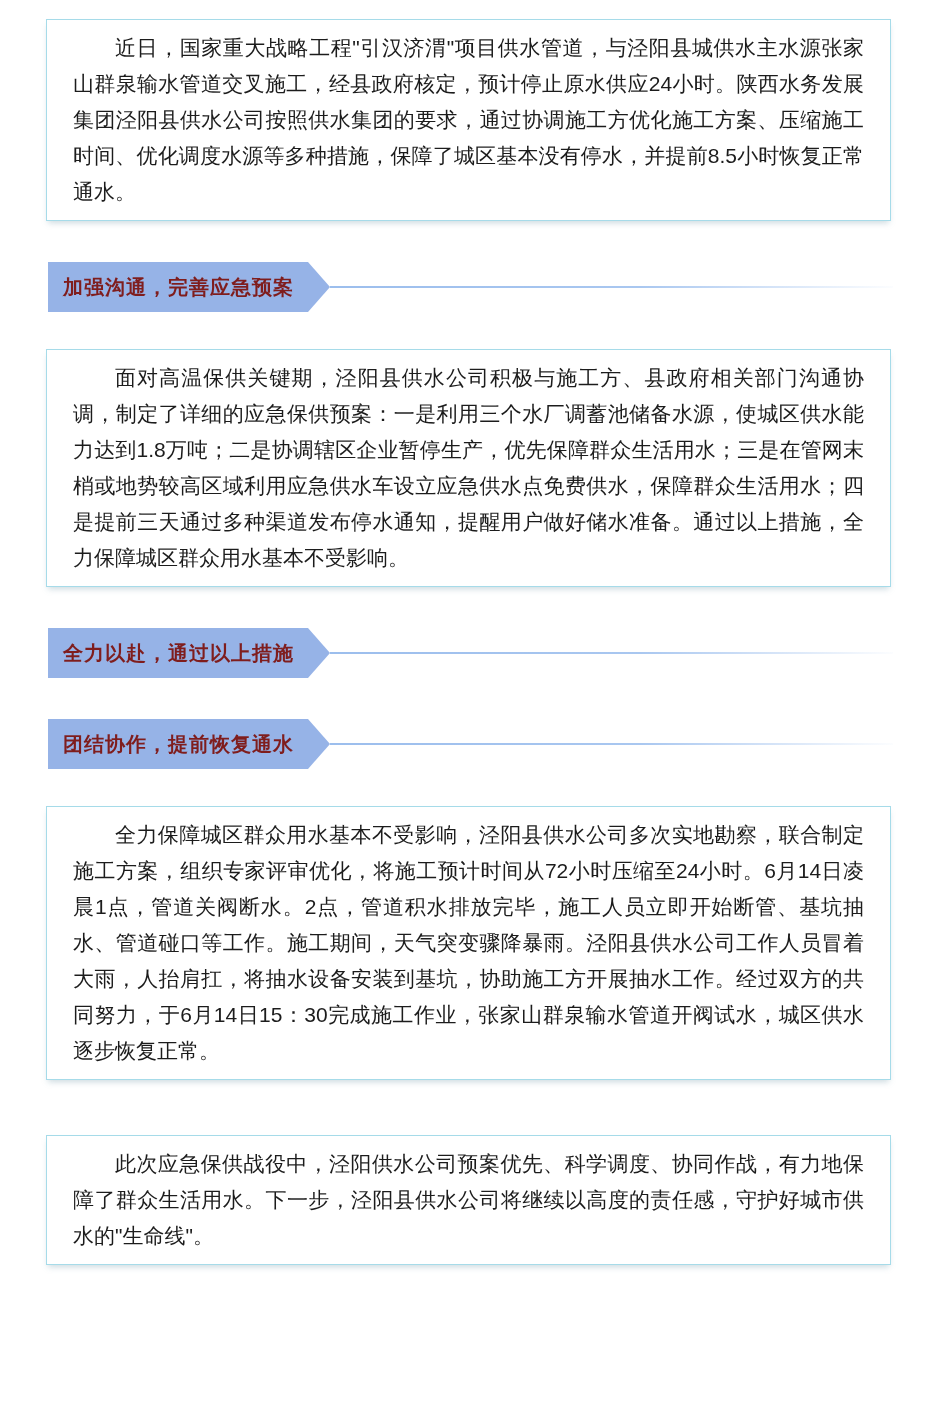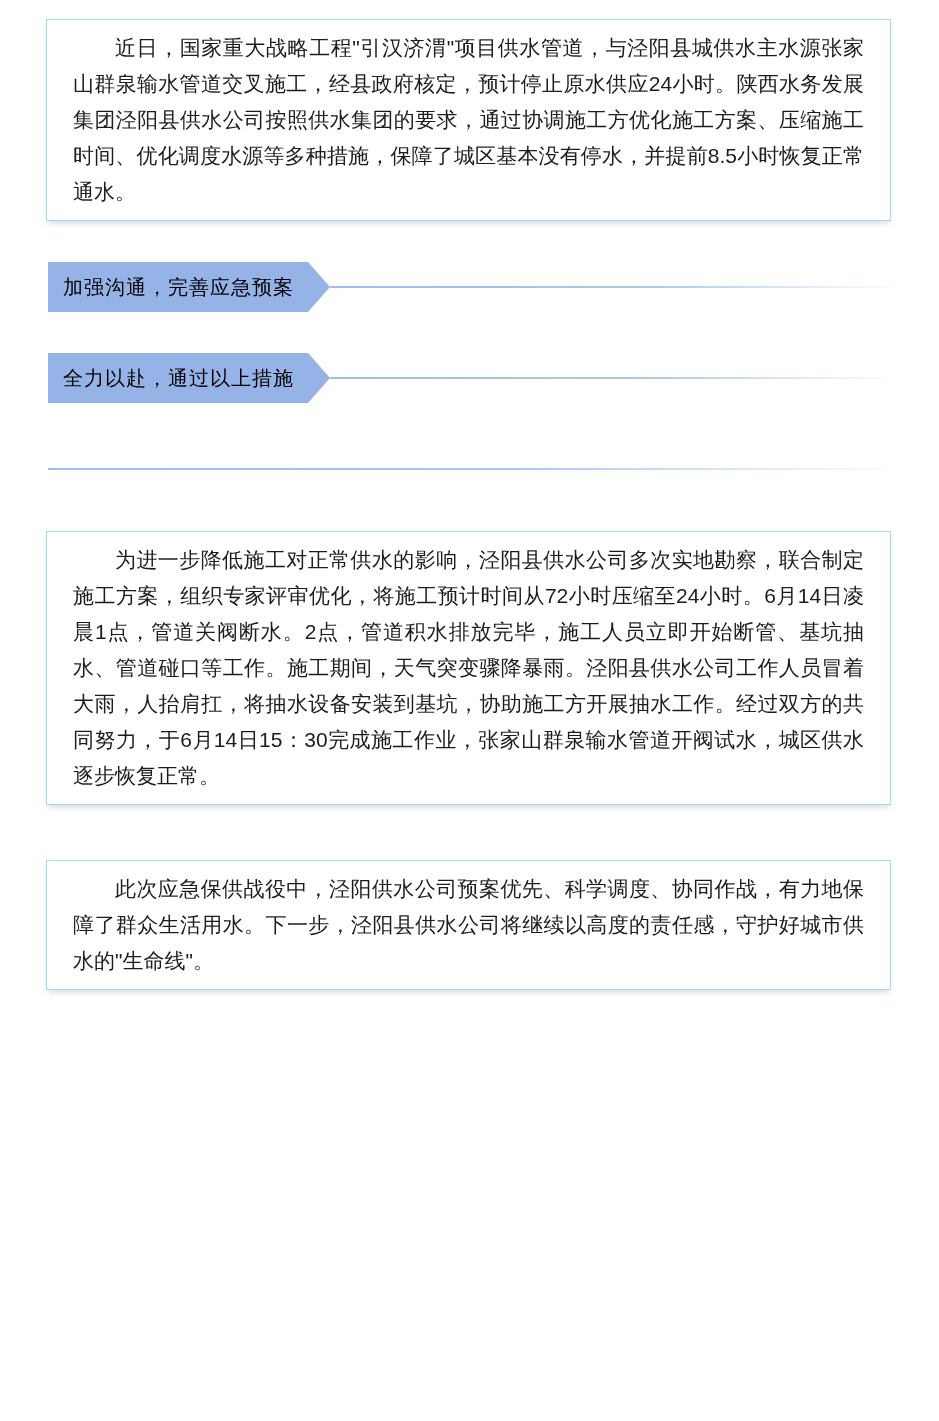--- a/index.html
+++ b/index.html
@@ -32,23 +32,24 @@
     align-items: center;
     margin: 41px 46px 37px 48px;
     height: 50px;
   }
   .banner {
     height: 50px;
     display: flex;
     align-items: center;
     padding: 0 36px 0 15px;
     background: #96b3e7;
-    color: #000000;
+    color: #7f1d1d;
     clip-path: polygon(0 0, calc(100% - 22px) 0, 100% 50%, calc(100% - 22px) 100%, 0 100%);
     flex: 0 0 auto;
+    font-weight: bold;
   }
   .banner-label {
     font-size: 20px;
     letter-spacing: 1px;
     white-space: nowrap;
   }
   .header-line {
     flex: 1 1 auto;
     height: 2px;
     background: linear-gradient(to right, #9cbeed 0%, #a9c7f0 55%, rgba(190, 214, 245, 0.05) 100%);
@@ -63,32 +64,38 @@
   <section class="card">
     <p class="para">近日，国家重大战略工程"引汉济渭"项目供水管道，与泾阳县城供水主水源张家山群泉输水管道交叉施工，经县政府核定，预计停止原水供应24小时。陕西水务发展集团泾阳县供水公司按照供水集团的要求，通过协调施工方优化施工方案、压缩施工时间、优化调度水源等多种措施，保障了城区基本没有停水，并提前8.5小时恢复正常通水。</p>
   </section>
 
   <div class="section-header">
     <div class="banner">
       <span class="banner-label">加强沟通，完善应急预案</span>
     </div>
     <div class="header-line"></div>
   </div>
+  <section class="card">
+    <p class="para">面对高温保供关键期，泾阳县供水公司积极与施工方、县政府相关部门沟通协调，制定了详细的应急保供预案：一是利用三个水厂调蓄池储备水源，使城区供水能力达到1.8万吨；二是协调辖区企业暂停生产，优先保障群众生活用水；三是在管网末梢或地势较高区域利用应急供水车设立应急供水点免费供水，保障群众生活用水；四是提前三天通过多种渠道发布停水通知，提醒用户做好储水准备。通过以上措施，全力保障城区群众用水基本不受影响。</p>
+  </section>
 
   <div class="section-header">
     <div class="banner">
       <span class="banner-label">全力以赴，通过以上措施</span>
     </div>
     <div class="header-line"></div>
   </div>
 
   <div class="section-header">
+    <div class="banner">
+      <span class="banner-label">团结协作，提前恢复通水</span>
+    </div>
     <div class="header-line"></div>
   </div>
   <section class="card">
-    <p class="para">为进一步降低施工对正常供水的影响，泾阳县供水公司多次实地勘察，联合制定施工方案，组织专家评审优化，将施工预计时间从72小时压缩至24小时。6月14日凌晨1点，管道关阀断水。2点，管道积水排放完毕，施工人员立即开始断管、基坑抽水、管道碰口等工作。施工期间，天气突变骤降暴雨。泾阳县供水公司工作人员冒着大雨，人抬肩扛，将抽水设备安装到基坑，协助施工方开展抽水工作。经过双方的共同努力，于6月14日15：30完成施工作业，张家山群泉输水管道开阀试水，城区供水逐步恢复正常。</p>
+    <p class="para">全力保障城区群众用水基本不受影响，泾阳县供水公司多次实地勘察，联合制定施工方案，组织专家评审优化，将施工预计时间从72小时压缩至24小时。6月14日凌晨1点，管道关阀断水。2点，管道积水排放完毕，施工人员立即开始断管、基坑抽水、管道碰口等工作。施工期间，天气突变骤降暴雨。泾阳县供水公司工作人员冒着大雨，人抬肩扛，将抽水设备安装到基坑，协助施工方开展抽水工作。经过双方的共同努力，于6月14日15：30完成施工作业，张家山群泉输水管道开阀试水，城区供水逐步恢复正常。</p>
   </section>
 
   <section class="card conclusion-card">
     <p class="para">此次应急保供战役中，泾阳供水公司预案优先、科学调度、协同作战，有力地保障了群众生活用水。下一步，泾阳县供水公司将继续以高度的责任感，守护好城市供水的"生命线"。</p>
   </section>
 
 </div>
 
 </body></html>

